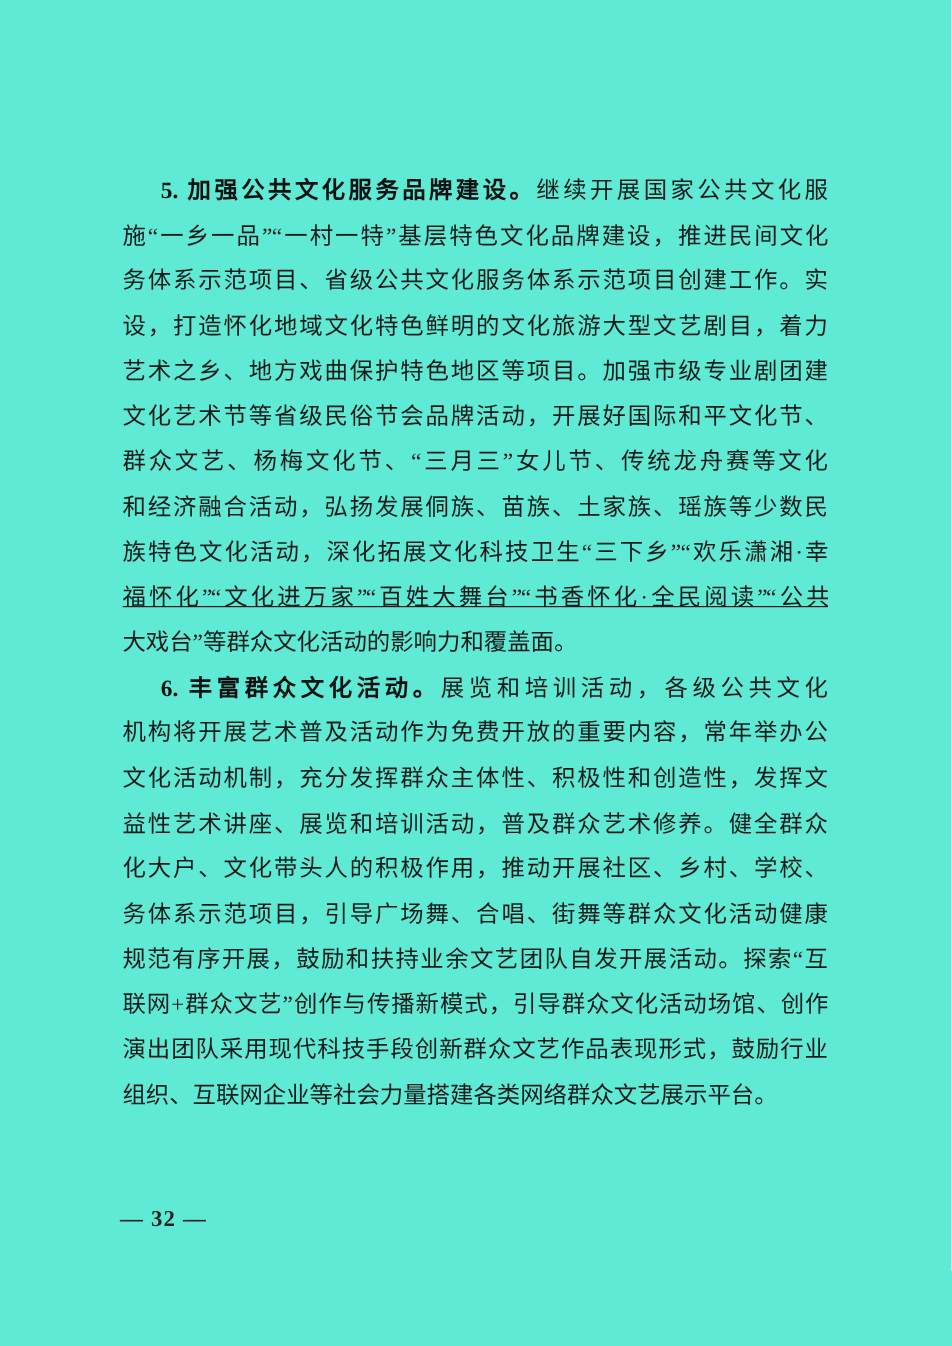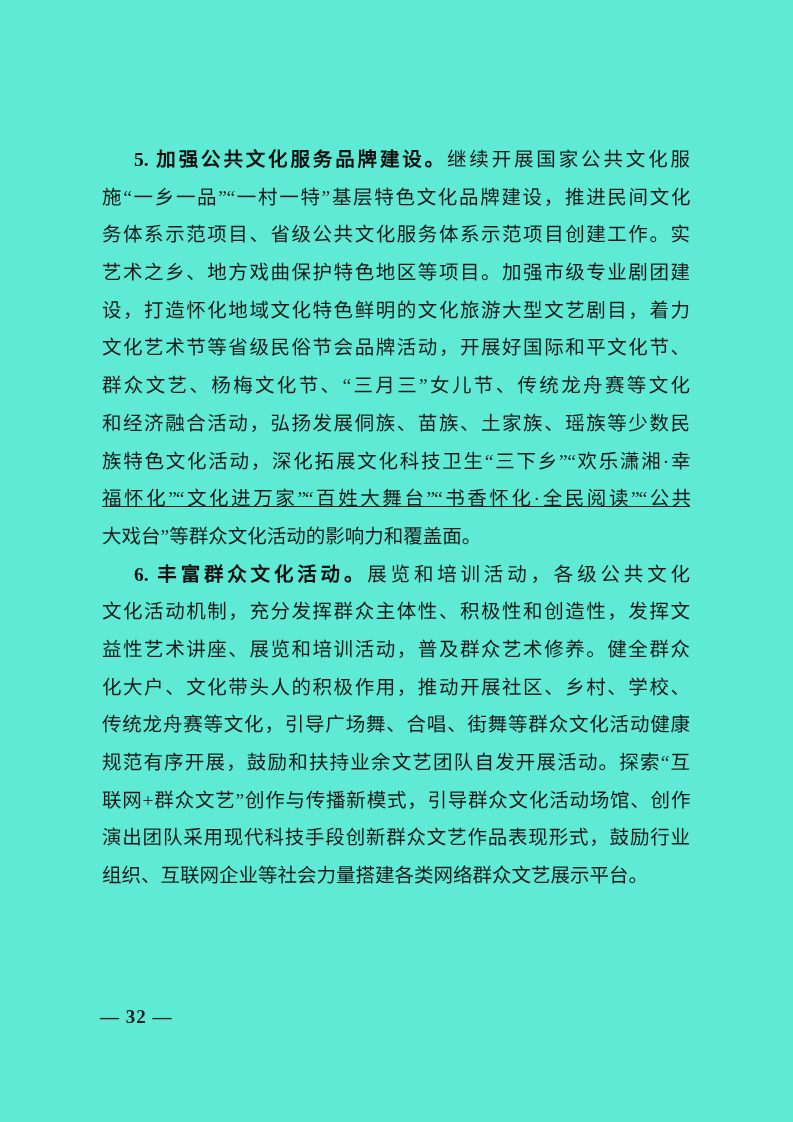--- a/index.html
+++ b/index.html
@@ -61,34 +61,35 @@
 </head>
 <body>
 
 <div class="page">
 
   <div class="text-block">
 
     <div class="line first"><span class="para-heading">5. 加强公共文化服务品牌建设。</span><span>继续开展国家公共文化服</span></div>
     <div class="line snug">施“一乡一品”“一村一特”基层特色文化品牌建设，推进民间文化</div>
     <div class="line">务体系示范项目、省级公共文化服务体系示范项目创建工作。实</div>
+    <div class="line">设，打造怀化地域文化特色鲜明的文化旅游大型文艺剧目，着力</div>
     <div class="line">艺术之乡、地方戏曲保护特色地区等项目。加强市级专业剧团建</div>
-    <div class="line">设，打造怀化地域文化特色鲜明的文化旅游大型文艺剧目，着力</div>
     <div class="line">文化艺术节等省级民俗节会品牌活动，开展好国际和平文化节、</div>
     <div class="line">群众文艺、杨梅文化节、“三月三”女儿节、传统龙舟赛等文化</div>
     <div class="line">和经济融合活动，弘扬发展侗族、苗族、土家族、瑶族等少数民</div>
     <div class="line snug">族特色文化活动，深化拓展文化科技卫生“三下乡”“欢乐潇湘·幸</div>
     <div class="line tight">福怀化”“文化进万家”“百姓大舞台”“书香怀化·全民阅读”“公共</div>
     <div class="line last">大戏台”等群众文化活动的影响力和覆盖面。</div>
 
     <div class="line first"><span class="para-heading">6. 丰富群众文化活动。</span><span>展览和培训活动，各级公共文化</span></div>
+    <div class="line">机构将开展艺术普及活动作为免费开放的重要内容，常年举办公</div>
     <div class="line">文化活动机制，充分发挥群众主体性、积极性和创造性，发挥文</div>
     <div class="line">益性艺术讲座、展览和培训活动，普及群众艺术修养。健全群众</div>
     <div class="line">化大户、文化带头人的积极作用，推动开展社区、乡村、学校、</div>
-    <div class="line">传统龙舟赛等文化，引导广场舞、合唱、街舞等群众文化活动健康</div>
+    <div class="line">务体系示范项目，引导广场舞、合唱、街舞等群众文化活动健康</div>
     <div class="line">规范有序开展，鼓励和扶持业余文艺团队自发开展活动。探索“互</div>
     <div class="line snug">联网+群众文艺”创作与传播新模式，引导群众文化活动场馆、创作</div>
     <div class="line">演出团队采用现代科技手段创新群众文艺作品表现形式，鼓励行业</div>
     <div class="line last">组织、互联网企业等社会力量搭建各类网络群众文艺展示平台。</div>
 
   </div>
 
   <div class="page-number">— 32 —</div>
 
 </div>

